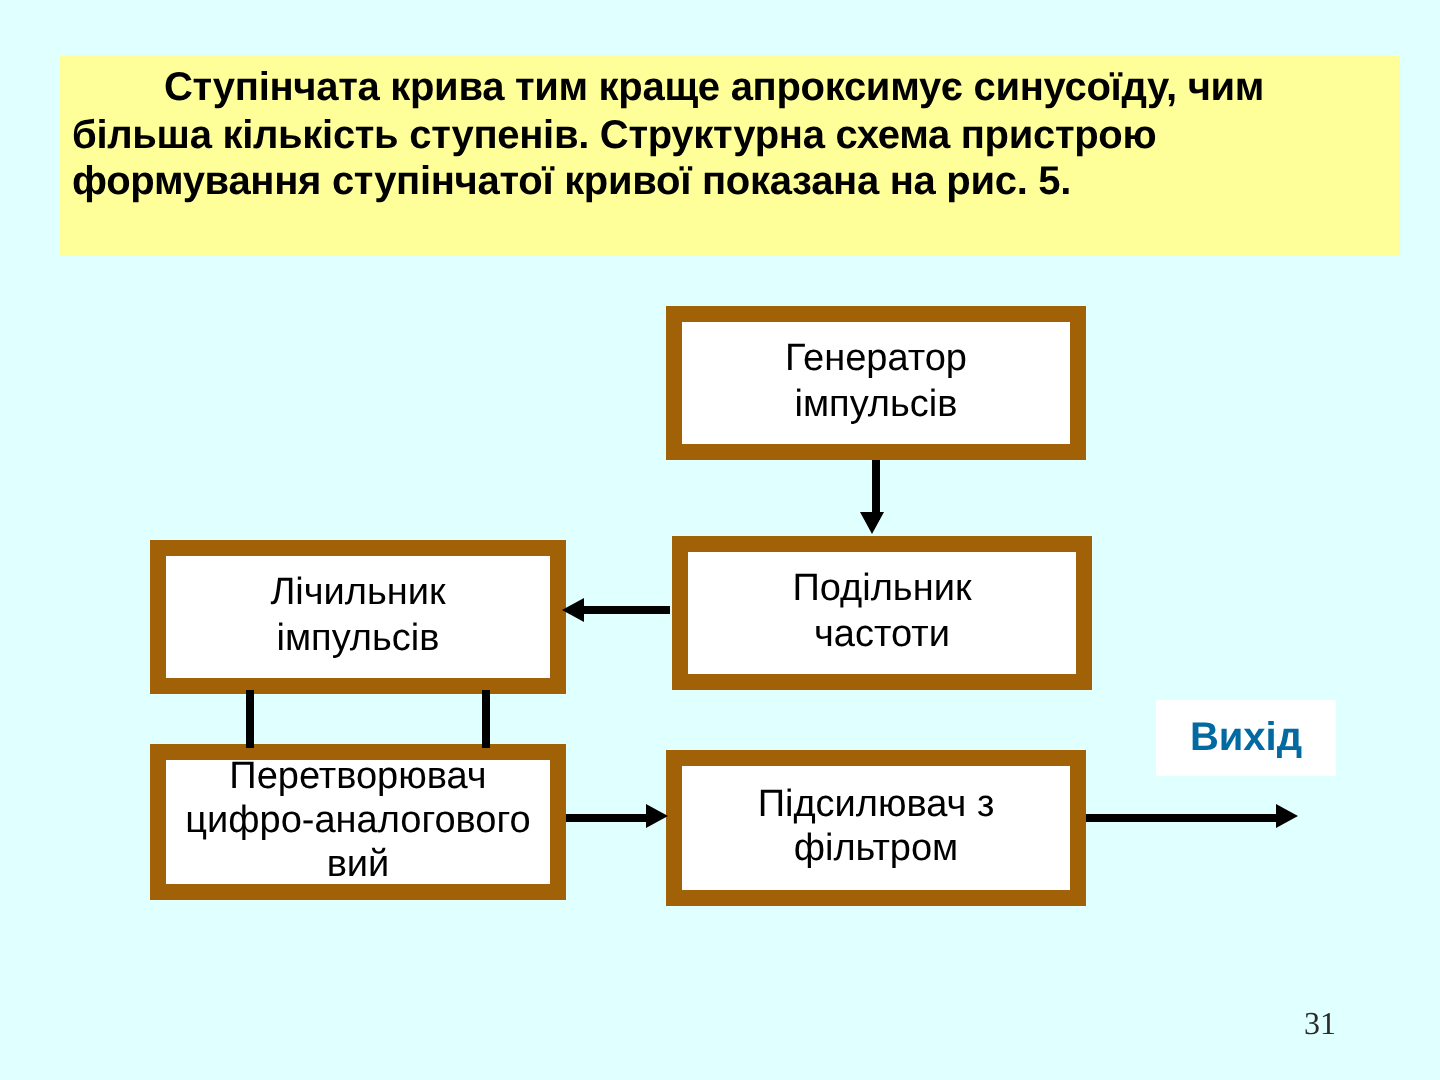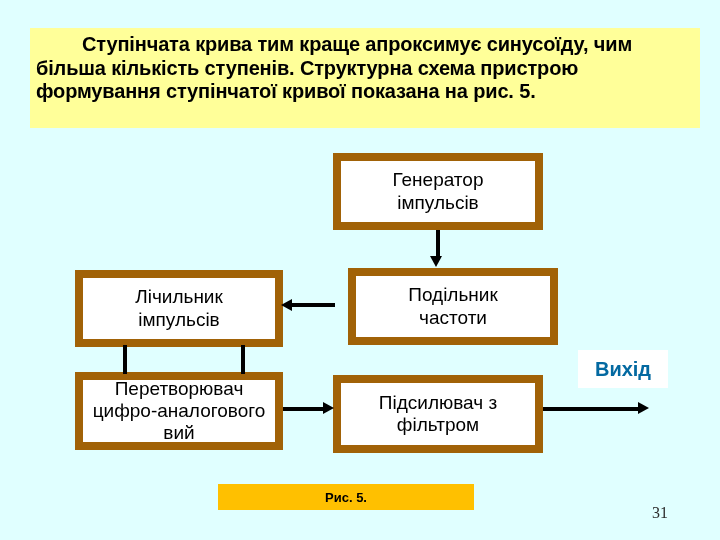--- a/index.html
+++ b/index.html
@@ -57,21 +57,21 @@
     font-family: "Liberation Sans", sans-serif;
     font-size: 19px;
     line-height: 1.16;
     color: #000000;
     white-space: pre-line;
     padding: 0 4px;
   }
 
   #block-generator { left: 333px; top: 153px;  width: 210px; height: 77px; }
   #block-counter   { left: 75px;  top: 270px;  width: 208px; height: 77px; justify-content: center; }
-  #block-divider   { left: 348px; top: 268px;  width: 210px; height: 77px; }
+  #block-divider   { left: 336px; top: 268px;  width: 210px; height: 77px; }
   #block-converter { left: 75px;  top: 372px;  width: 208px; height: 78px; }
   #block-amplifier { left: 333px; top: 375px;  width: 210px; height: 78px; }
 
   
   .line-v {
     position: absolute;
     width: 4px;
     background: #000000;
   }
   .line-h {
@@ -215,19 +215,16 @@
   <div class="line-h" id="conn-cv-amp-line"></div>
   <div class="arrow-head arrow-right" id="conn-cv-amp-head"></div>
 
   <div class="line-h" id="conn-amp-out-line"></div>
   <div class="arrow-head arrow-right" id="conn-amp-out-head"></div>
 
   <div id="output-label">
     <span id="output-label-text">Вихід</span>
   </div>
 
-  <div id="caption-bar">
-    <span id="caption-text">Рис. 5.</span>
-  </div>
 
   <div id="page-number">31</div>
 
 </div>
 
 </body></html>

